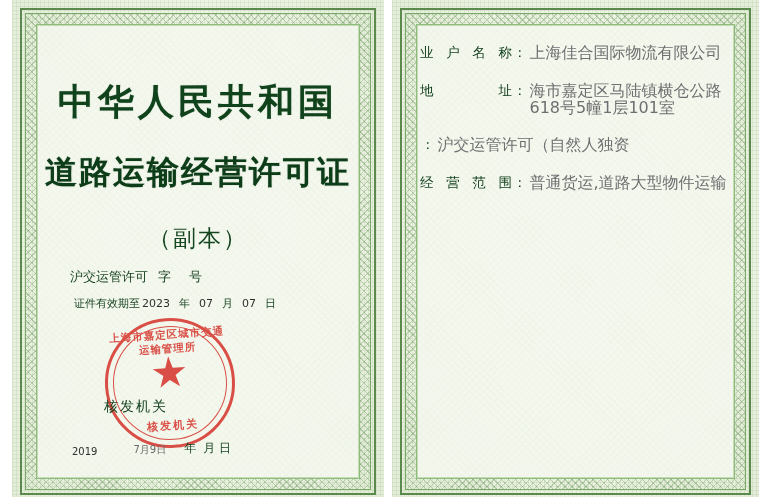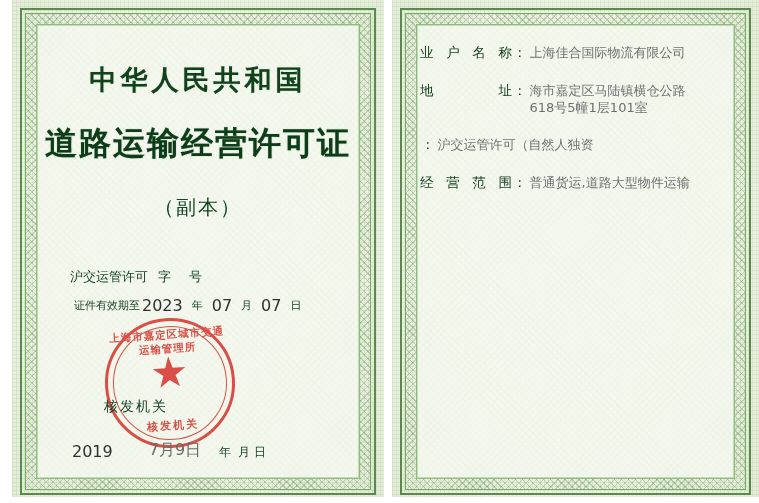--- a/index.html
+++ b/index.html
@@ -69,41 +69,41 @@
   .left-content {
     position: absolute;
     left: 30px;
     top: 28px;
     width: 312px;
     height: 447px;
     text-align: center;
     color: #14461f;
   }
   .title-country {
-    margin-top: 34px;
-    font-size: 27px;
+    margin-top: 50px;
+    font-size: 36px;
     letter-spacing: 4px;
     font-weight: bold;
     color: #10421c;
     font-family: "DejaVu Serif", "Liberation Serif", serif;
     text-shadow: 0 0 1px rgba(20,70,30,0.35);
   }
   .title-main {
     margin-top: 24px;
     font-size: 32px;
     letter-spacing: 2px;
     font-weight: bold;
     color: #0d3d18;
     font-family: "DejaVu Serif", "Liberation Serif", serif;
     text-shadow: 0 0 1px rgba(10,60,25,0.5);
     white-space: nowrap;
   }
   .title-sub {
     margin-top: 28px;
-    font-size: 20px;
+    font-size: 23px;
     letter-spacing: 2px;
     color: #14461f;
     font-family: Liberation Mono, monospace;
   }
   
   .lic-row {
     position: absolute;
     left: 28px;
     top: 268px;
     width: 270px;
@@ -128,21 +128,21 @@
     position: absolute;
     left: 34px;
     top: 296px;
     width: 260px;
     display: flex;
     align-items: center;
     font-size: 11px;
     color: #123f1c;
   }
   .valid-label { white-space: nowrap; }
-  .valid-date { color: #2f2f2f; font-size: 16px; margin: 0 2px; }
+  .valid-date { color: #2f2f2f; font-size: 11px; margin: 0 2px; }
   .unit { margin: 0 7px; }
 
   .issuer-row {
     position: absolute;
     left: 92px;
     top: 398px;
     font-size: 14px;
     letter-spacing: 2px;
     color: #0f3d1a;
   }
@@ -150,22 +150,22 @@
     position: absolute;
     left: 60px;
     top: 440px;
     width: 210px;
     display: flex;
     align-items: flex-end;
     justify-content: flex-start;
     font-size: 12px;
     color: #123f1c;
   }
-  .date-year { font-size: 16px; color: #2f2f2f; }
-  .date-mid { font-size: 16px; color: #6a6a6a; margin-left: 36px; }
+  .date-year { font-size: 10px; color: #2f2f2f; }
+  .date-mid { font-size: 10px; color: #6a6a6a; margin-left: 36px; }
 
   
   .seal {
     position: absolute;
     left: 93px;
     top: 318px;
     width: 124px;
     height: 124px;
     border-radius: 50%;
     border: 3px solid #d42b23;
@@ -230,21 +230,21 @@
     text-align: justify;
     text-align-last: justify;
     color: #103d1a;
     letter-spacing: 0px;
     white-space: nowrap;
   }
   .field-colon { margin: 0 3px 0 1px; }
   .field-value {
     flex: 1;
     color: #4d4d52;
-    font-size: 13px;
+    font-size: 16px;
     line-height: 17px;
     opacity: 0.88;
   }
   .field-value .line2 { display: block; }
 
   
   .overprint { opacity: 0.8; }
 
   
   .gutter {

